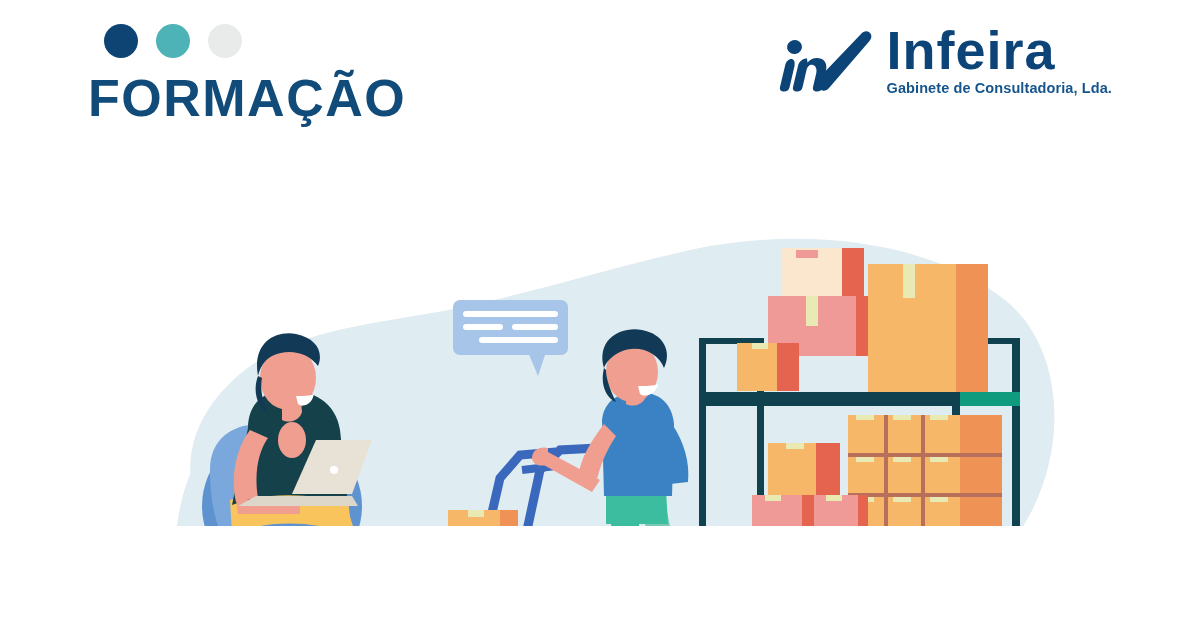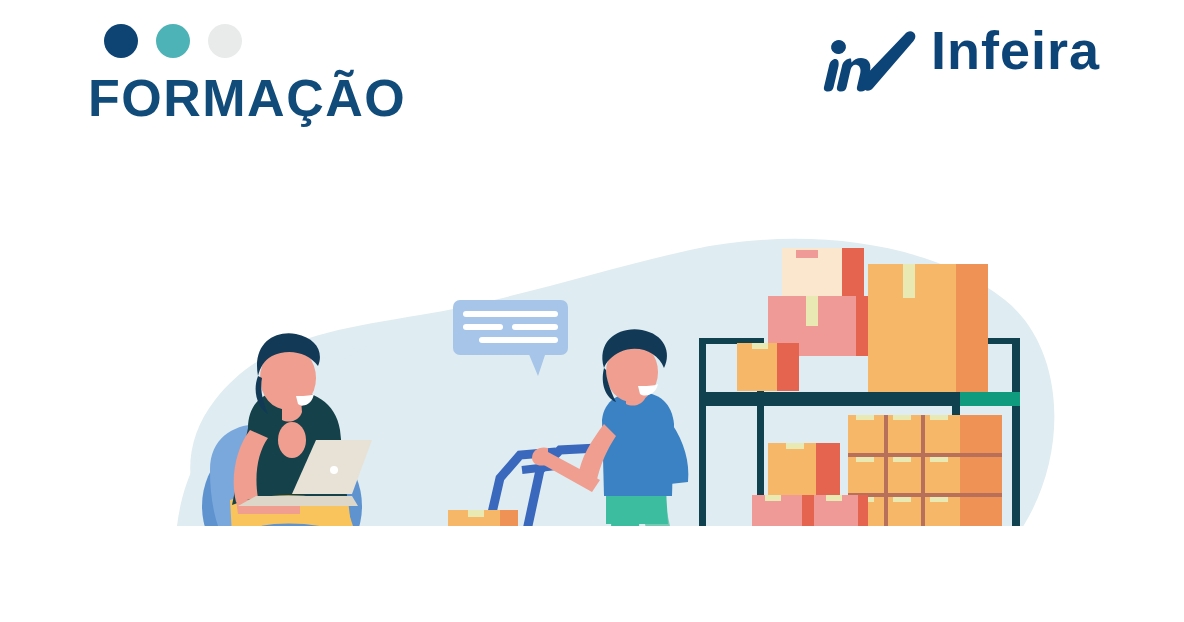--- a/index.html
+++ b/index.html
@@ -67,21 +67,21 @@
     letter-spacing: 3.5px;
     line-height: 1.22;
     color: #3c3546;
     white-space: pre-line;
     margin: 0;
   }
 
   
   .logo {
     position: absolute;
-    right: 84px;
+    right: 72px;
     top: 24px;
     display: flex;
     align-items: flex-start;
     gap: 14px;
   }
   .logo-mark {
     width: 96px;
     height: 62px;
     flex: none;
     margin-top: 6px;
@@ -316,16 +316,17 @@
       <path d="M30 28.5 C 26 28.5, 22 31, 21 36 L16 57 C 15.4 60, 17 61.5, 20 61.5
                C 23 61.5, 25 60, 25.6 57 L29.5 40 C 30.5 36, 33 34, 36 35
                C 39 36, 40 39, 39.3 43 L36 57 C 35.4 60, 37 61.5, 40 61.5
                C 43 61.5, 45 60, 45.6 57 L49 41 C 51 31.5, 45.5 28, 40 28
                C 36 28, 32.5 30, 30.5 32.5 Z" fill="#0d4478"></path>
       <path d="M40 50 L84 4 C 86.5 1, 90 0.5, 92.5 2.5 C 95 4.5, 95 8, 92.5 11
                L52 58 C 49.5 61, 46 61.5, 43.5 59.5 C 41 57.5, 38 53, 40 50 Z" fill="#0d4478"></path>
     </svg>
     <div class="logo-text-block">
       <div class="logo-word">Infeira</div>
+      <div class="logo-tag">Gabinete de Consultadoria, Lda.</div>
     </div>
   </div>
 
 </div>
 
 </body></html>

